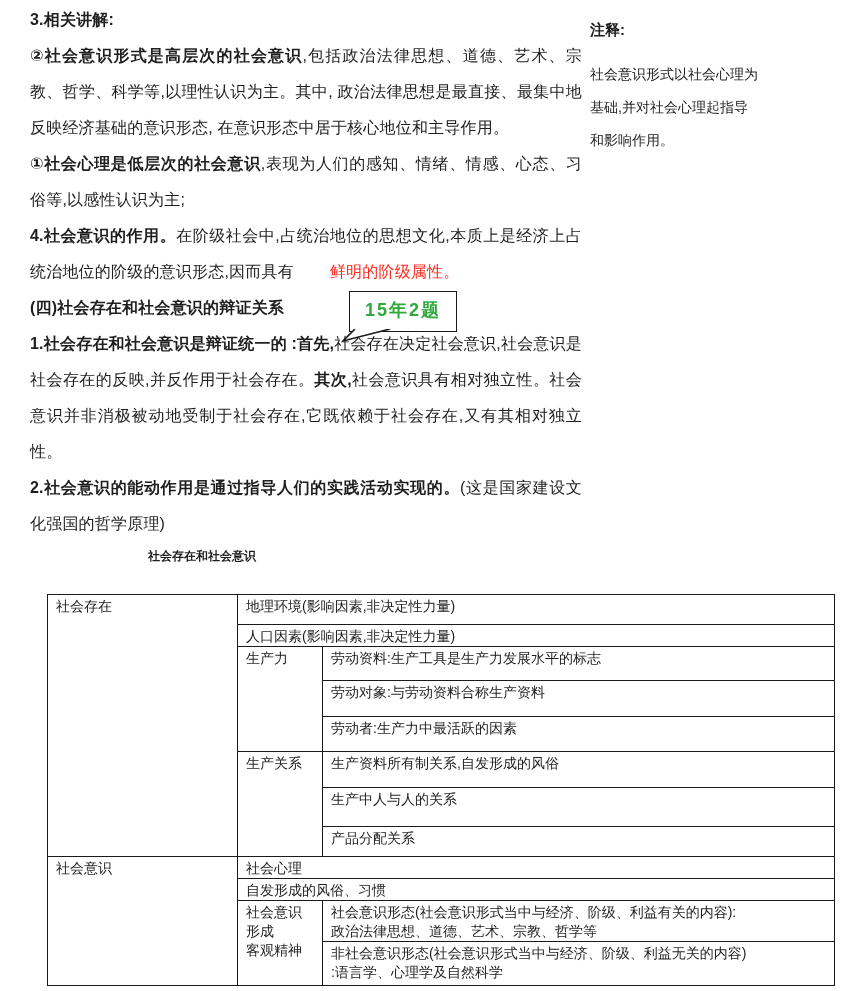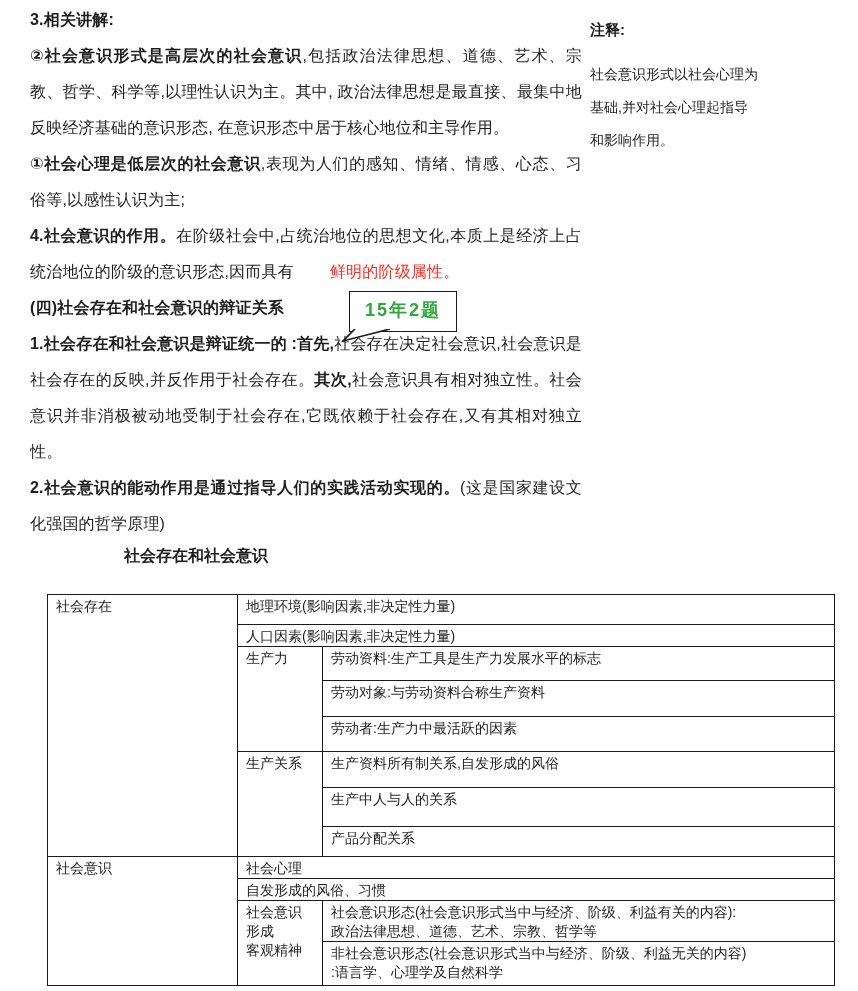--- a/index.html
+++ b/index.html
@@ -16,22 +16,22 @@
   .heading-line { position:relative; }
 
   
   .callout { position:absolute; left:280px; top:1px; display:inline-block;
              border:1.8px solid var(--line); background:#fff; padding:3px 15px 5px;
              line-height:30px;margin-left:39px; }
   .callout-text { color:var(--green); font-weight:bold; font-size:18px;
                   letter-spacing:2px; white-space:nowrap; }
   .callout-tail { position:absolute; left:-8px; bottom:-12px; display:block; }
 
-  .table-title { width:552px; font-size:16px; font-weight:bold; line-height:20px;
-                 margin:4px 0 0 94px; white-space:nowrap; }
+  .table-title { width:552px; font-size:12px; font-weight:bold; line-height:20px;
+                 margin:4px 0 0 118px; white-space:nowrap; }
 
   table.summary { border-collapse:collapse; table-layout:fixed; width:788px;
                   margin:28px 0 0 17px; }
   table.summary td { border:1px solid var(--line); vertical-align:top;
                      font-size:14px; line-height:19px; padding:2px 8px 0; }
   td.bigcell { font-size:24px; line-height:30px; padding:5px 10px 0; }
   .pre { white-space:pre-line; }
   tr.h30{height:30px} tr.h25{height:17px} tr.h34{height:34px} tr.h36{height:36px}
   tr.h35{height:35px} tr.h39{height:39px} tr.h22{height:22px} tr.h19{height:19px}
   tr.h40{height:40px} tr.h44{height:44px}

